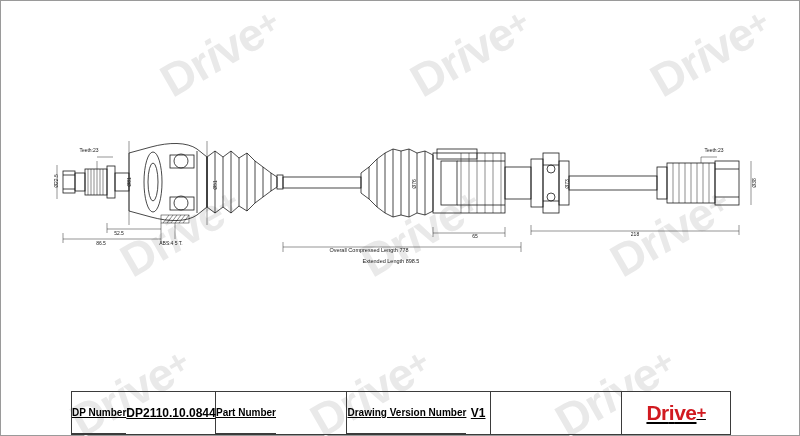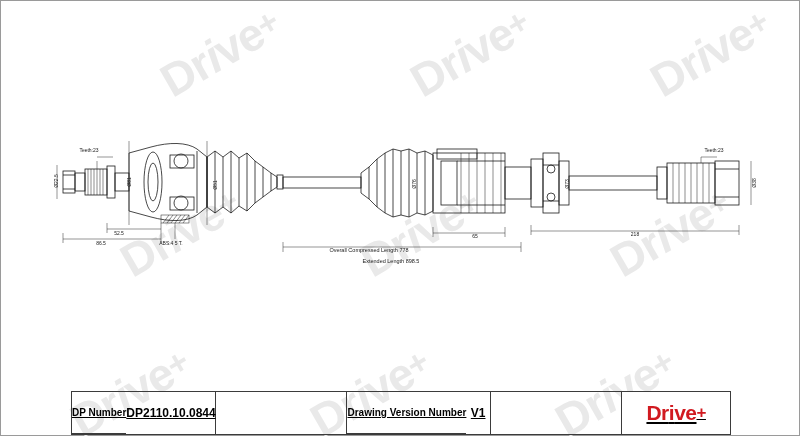--- a/index.html
+++ b/index.html
@@ -261,20 +261,21 @@
         </g>
     </svg>
   </div>
 
   <div id="titleblock">
     <div class="tb-col c1">
       <div class="tb-head">DP Number</div>
       <div class="tb-val">DP2110.10.0844</div>
     </div>
     <div class="tb-col c2">
+      <div class="tb-head">Part Number</div>
     </div>
     <div class="tb-col c3">
       <div class="tb-head">Drawing Version Number</div>
       <div class="tb-val">V1</div>
     </div>
     <div class="tb-col c4">
     </div>
     <div class="tb-col c5">
       <div class="logo">
         <span>Dr</span>

